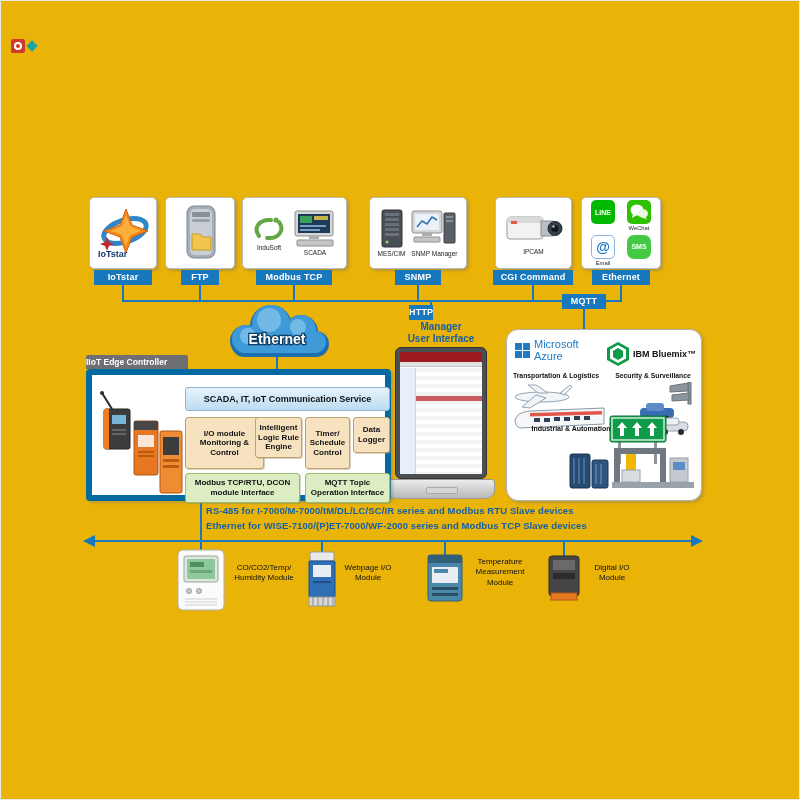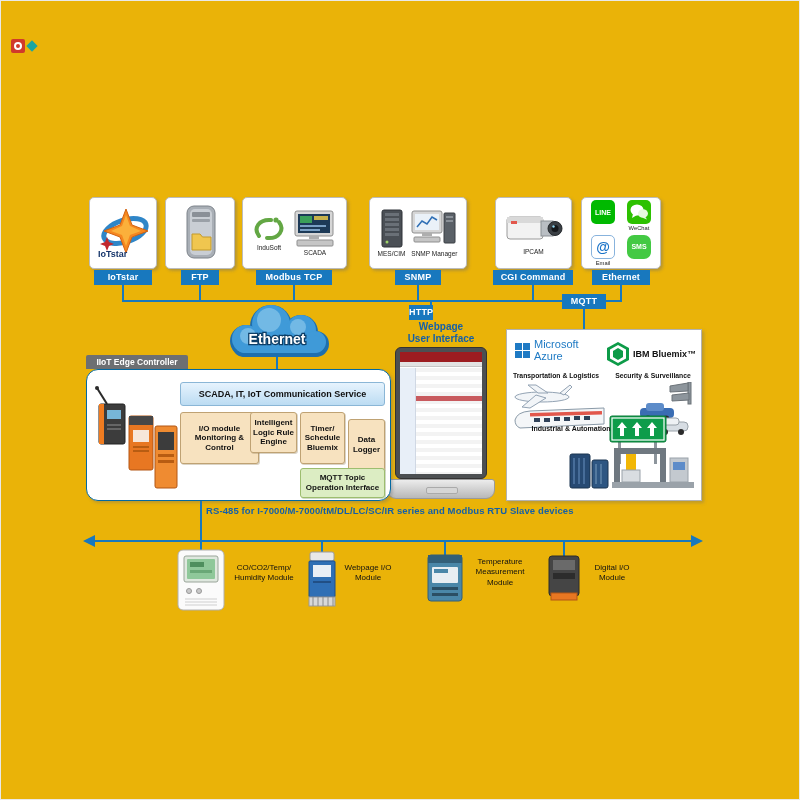--- a/index.html
+++ b/index.html
@@ -197,42 +197,42 @@
     <g fill="#7fc1e9" opacity="0.8">
       <circle cx="50" cy="23" r="12"></circle>
         <circle cx="79" cy="30" r="8"></circle>
         <circle cx="29" cy="39" r="8"></circle>
     </g>
     <text x="58" y="47" text-anchor="middle" font-size="14" font-weight="bold" fill="#ffffff" stroke="#0d3e66" stroke-width="2.6" paint-order="stroke" style="paint-order:stroke">Ethernet</text>
   </svg>
 
   <div class="plabel" style="left:408px;top:304px;width:24px">HTTP</div>
   <div style="position:absolute;left:395px;top:320px;width:90px;text-align:center;color:#1460a8;font-weight:bold;font-size:10px;line-height:12px">
-    <div>Webpage</div>
+    <div>Manager</div>
     <div>User Interface</div>
   </div>
 
   <div style="position:absolute;left:386px;top:346px;width:108px;height:156px">
     <div style="position:absolute;left:8px;top:0;width:92px;height:132px;background:#4c4f52;border:1px solid #333;border-radius:6px;padding:4px">
       <div style="position:relative;width:100%;height:100%;background:#fff;overflow:hidden">
         <div style="height:10px;background:#9c1c20"></div>
         <div style="height:5px;background:#e2e2e2;border-bottom:1px solid #c6c6c6"></div>
         <div style="position:absolute;left:0;top:16px;bottom:0;width:16px;background:#e8eff8;border-right:1px solid #d0d8e4"></div>
         <div style="position:absolute;left:16px;top:16px;right:0;bottom:0;background:repeating-linear-gradient(180deg,#f3f3f3 0 4px,#ffffff 4px 8px)"></div>
         <div style="position:absolute;left:16px;top:44px;right:0;height:5px;background:#c85a5e"></div>
       </div>
     </div>
     <div style="position:absolute;left:0;top:132px;width:108px;height:20px;background:linear-gradient(#ececec,#b8b8b8);border:1px solid #9a9a9a;border-radius:3px 3px 9px 9px">
       <div style="position:absolute;left:38px;top:7px;width:32px;height:7px;background:#d6d6d6;border:1px solid #aaa;border-radius:2px"></div>
     </div>
   </div>
 
   <div class="plabel" style="left:561px;top:293px;width:44px">MQTT</div>
 
-  <div style="position:absolute;left:505px;top:328px;width:196px;height:172px;background:#fff;border:1px solid #b2b2b2;border-radius:0;box-shadow:2px 2px 3px rgba(110,110,110,.35)">
+  <div style="position:absolute;left:505px;top:328px;width:196px;height:172px;background:#fff;border:1px solid #b2b2b2;border-radius:12px;box-shadow:2px 2px 3px rgba(110,110,110,.35)">
 
     <div style="position:absolute;left:8px;top:8px;display:flex;align-items:center;gap:4px">
       <div style="display:grid;grid-template-columns:7px 7px;grid-gap:1px">
         <div style="width:7px;height:7px;background:#1e7ac4"></div>
           <div style="width:7px;height:7px;background:#1e7ac4"></div>
         <div style="width:7px;height:7px;background:#1e7ac4"></div>
           <div style="width:7px;height:7px;background:#1e7ac4"></div>
       </div>
       <div style="color:#1e7ac4;font-size:11px;line-height:12px">
         <div>Microsoft</div>
@@ -317,23 +317,23 @@
         <rect x="102" y="66" width="52" height="6" fill="#6f7880"></rect>
         <rect x="114" y="72" width="10" height="16" fill="#f2b705"></rect>
         <rect x="110" y="88" width="18" height="12" fill="#d9dde1" stroke="#9aa2a9"></rect>
         <rect x="158" y="76" width="18" height="24" fill="#c3c9cf" stroke="#9aa2a9"></rect>
         <rect x="161" y="80" width="12" height="8" fill="#5d8cc9"></rect>
       </g>
     </svg>
     <div class="catlabel" style="left:24px;top:95px;width:80px;font-size:7px">Industrial &amp; Automation</div>
   </div>
 
-  <div style="position:absolute;left:85px;top:354px;width:102px;height:14px;background:#6d6f72;color:#fff;font-size:8.5px;font-weight:bold;line-height:14px;text-align:center;border-radius:2px 2px 0 0">IIoT Edge Controller</div>
-
-  <div style="position:absolute;left:85px;top:368px;width:305px;height:132px;background:#fff;border:1px solid #0369a1;border-radius:12px;box-shadow:2px 2px 3px rgba(110,110,110,.35)">
+  <div style="position:absolute;left:85px;top:354px;width:102px;height:14px;background:#6d6f72;color:#fff;font-size:8.5px;font-weight:bold;line-height:14px;border-radius:2px 2px 0 0">IIoT Edge Controller</div>
+
+  <div style="position:absolute;left:85px;top:368px;width:305px;height:132px;background:#fff;border:6px solid #0369a1;border-radius:4px;box-shadow:2px 2px 3px rgba(110,110,110,.35)">
     <svg style="position:absolute;left:4px;top:16px" width="88" height="112" viewBox="0 0 88 112">
       <line x1="16" y1="18" x2="6" y2="2" stroke="#2b2b2b" stroke-width="2"></line>
       <circle cx="6" cy="2" r="2" fill="#2b2b2b"></circle>
       <rect x="8" y="18" width="26" height="40" rx="2" fill="#3c3c3c" stroke="#222"></rect>
       <rect x="8" y="18" width="5" height="40" fill="#ef7c21"></rect>
       <rect x="16" y="24" width="14" height="9" fill="#77b6d8"></rect>
       <rect x="16" y="38" width="14" height="2" fill="#666"></rect>
         <rect x="16" y="42" width="14" height="2" fill="#666"></rect>
       <rect x="38" y="30" width="24" height="54" rx="2" fill="#e87722" stroke="#b35715"></rect>
       <rect x="38" y="30" width="24" height="9" fill="#474747"></rect>
@@ -341,26 +341,28 @@
       <rect x="42" y="60" width="16" height="2" fill="#b85c12"></rect>
         <rect x="42" y="64" width="16" height="2" fill="#b85c12"></rect>
       <rect x="64" y="40" width="22" height="62" rx="2" fill="#ef8b31" stroke="#b35715"></rect>
       <rect x="67" y="46" width="16" height="18" fill="#3c3c3c"></rect>
       <rect x="67" y="68" width="16" height="3" fill="#b85c12"></rect>
         <rect x="67" y="74" width="16" height="3" fill="#b85c12"></rect>
     </svg>
     <div style="position:absolute;left:93px;top:12px;width:205px;height:24px;display:flex;align-items:center;justify-content:center;font-size:9px;font-weight:bold;color:#111;background:linear-gradient(#e6f3fd,#bcdcf2);border:1px solid #8ab6d6;border-radius:3px;text-align:center">SCADA, IT, IoT Communication Service</div>
     <div class="fn" style="left:93px;top:42px;width:79px;height:52px">I/O module Monitoring &amp; Control</div>
     <div class="fn" style="left:163px;top:42px;width:47px;height:41px">Intelligent Logic Rule Engine</div>
-    <div class="fn" style="left:213px;top:42px;width:45px;height:52px">Timer/ Schedule Bluemix</div>
-    <div class="fn" style="left:261px;top:49px;width:37px;height:52px">Data Logger</div>
+    <div class="fn" style="left:213px;top:42px;width:45px;height:52px">Timer/ Schedule Control</div>
+    <div class="fn" style="left:261px;top:42px;width:37px;height:36px">Data Logger</div>
+    <div class="gn" style="left:93px;top:98px;width:115px;height:30px">Modbus TCP/RTU, DCON module Interface</div>
     <div class="gn" style="left:213px;top:98px;width:85px;height:30px">MQTT Topic Operation Interface</div>
   </div>
 
   <div class="bluetext" style="left:205px;top:504px">RS-485 for I-7000/M-7000/tM/DL/LC/SC/IR series and Modbus RTU Slave devices</div>
+  <div class="bluetext" style="left:205px;top:519px">Ethernet for WISE-7100/(P)ET-7000/WF-2000 series and Modbus TCP Slave devices</div>
 
   <svg style="position:absolute;left:176px;top:548px" width="48" height="62" viewBox="0 0 48 62">
     <rect x="1" y="1" width="46" height="60" rx="5" fill="#fbfbfb" stroke="#b0b0b0"></rect>
     <rect x="7" y="7" width="34" height="26" rx="2" fill="#dfe8df" stroke="#9aa59a"></rect>
     <rect x="10" y="10" width="28" height="20" rx="1" fill="#8fc89a"></rect>
     <rect x="13" y="13" width="14" height="5" fill="#4e8f5e"></rect>
     <rect x="13" y="21" width="22" height="3" fill="#6aa877"></rect>
     <circle cx="12" cy="42" r="2.5" fill="#c9c9c9" stroke="#999"></circle>
     <circle cx="22" cy="42" r="2.5" fill="#c9c9c9" stroke="#999"></circle>
     <g stroke="#cfcfcf">

